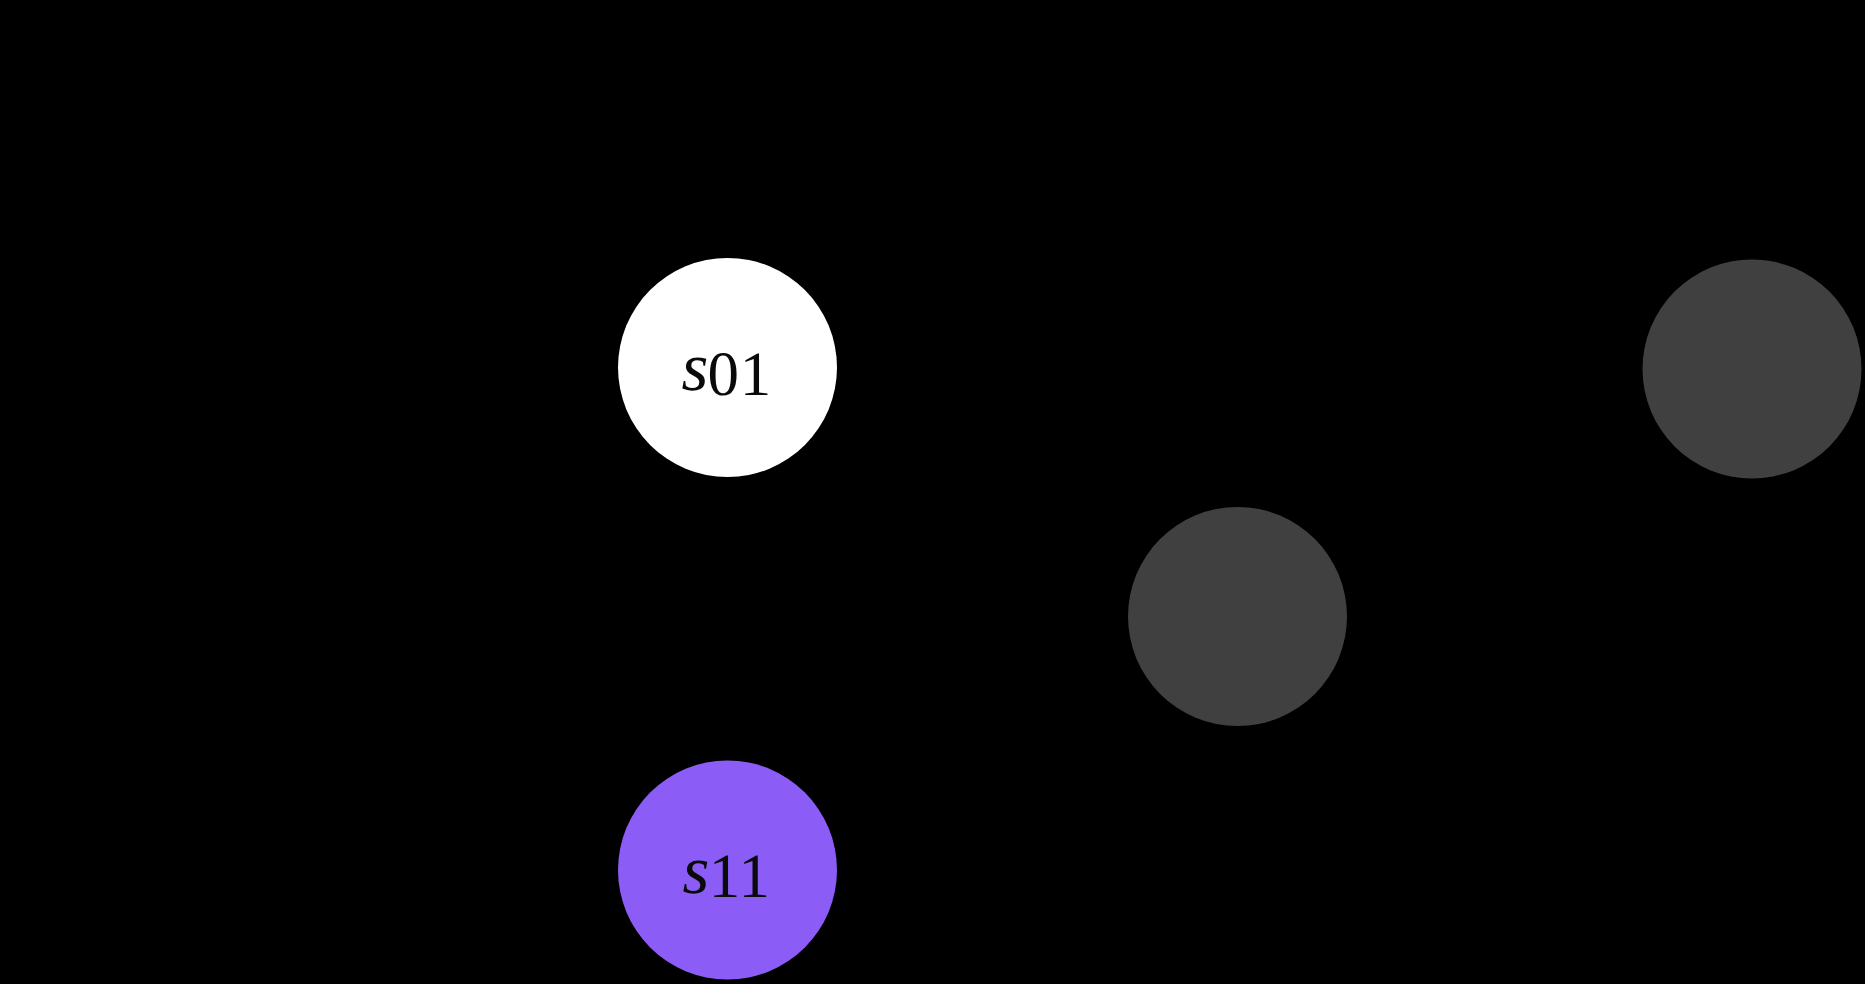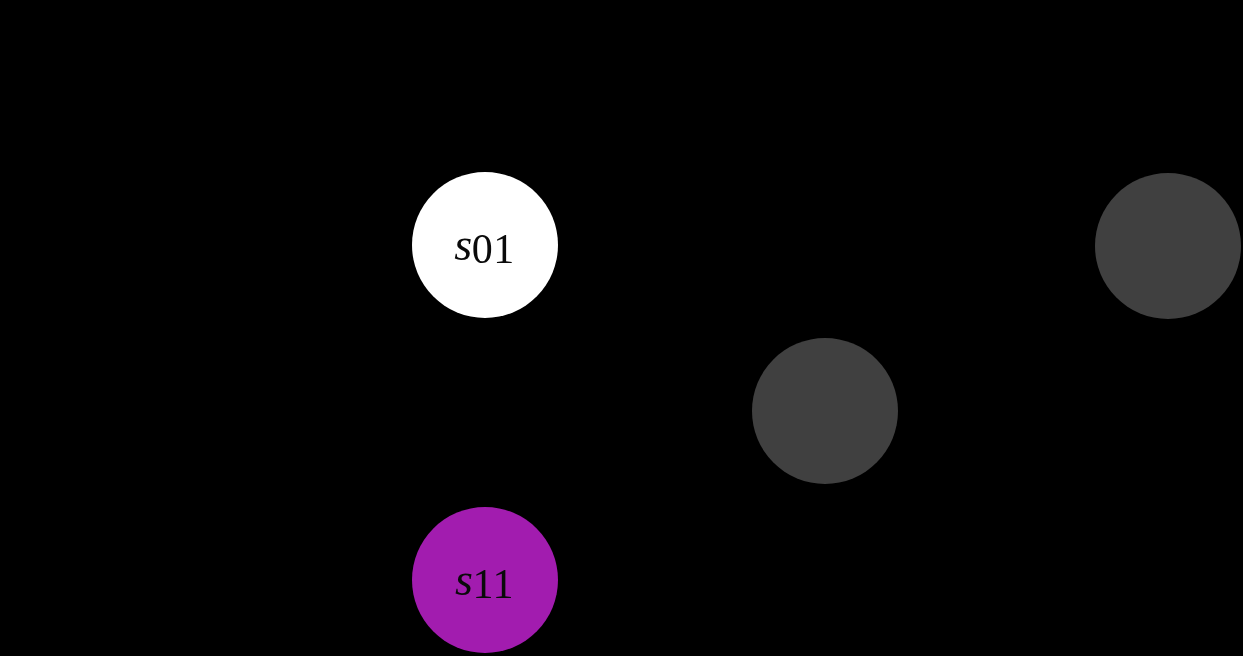--- a/index.html
+++ b/index.html
@@ -50,21 +50,21 @@
 <body>
 
 <div id="canvas" style="width: 1243px; height: 656px; background: rgb(0, 0, 0);">
 
   <div class="node" style="width: 146px; height: 146px; left: 412px; top: 172px; background: rgb(255, 255, 255);">
     <span class="node-label" style="color: rgb(10, 10, 10);">
       <span class="sym">s</span><span class="sub">01</span>
     </span>
   </div>
 
-  <div class="node" style="width: 146px; height: 146px; left: 412px; top: 507px; background: #a21caf;">
+  <div class="node" style="width: 146px; height: 146px; left: 412px; top: 507px; background: #8b5cf6;">
     <span class="node-label" style="color: rgb(10, 10, 10);">
       <span class="sym">s</span><span class="sub">11</span>
     </span>
   </div>
 
   <div class="node" style="width: 146px; height: 146px; left: 752px; top: 338px; background: rgb(64, 64, 64);">
     <span class="node-label" style="color: rgb(10, 10, 10);">
       <span class="sym"></span><span class="sub"></span>
     </span>
   </div>

